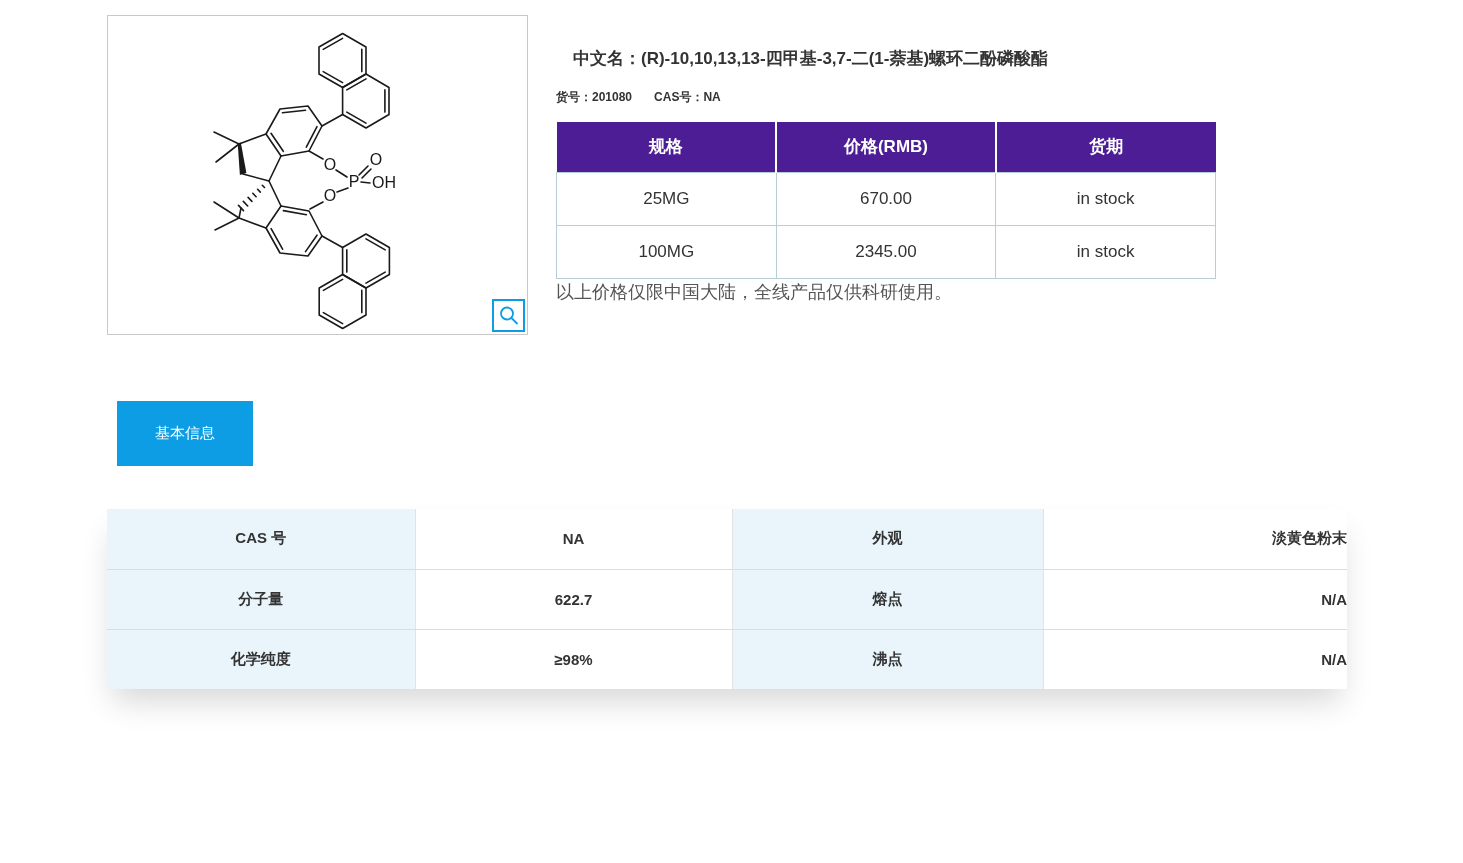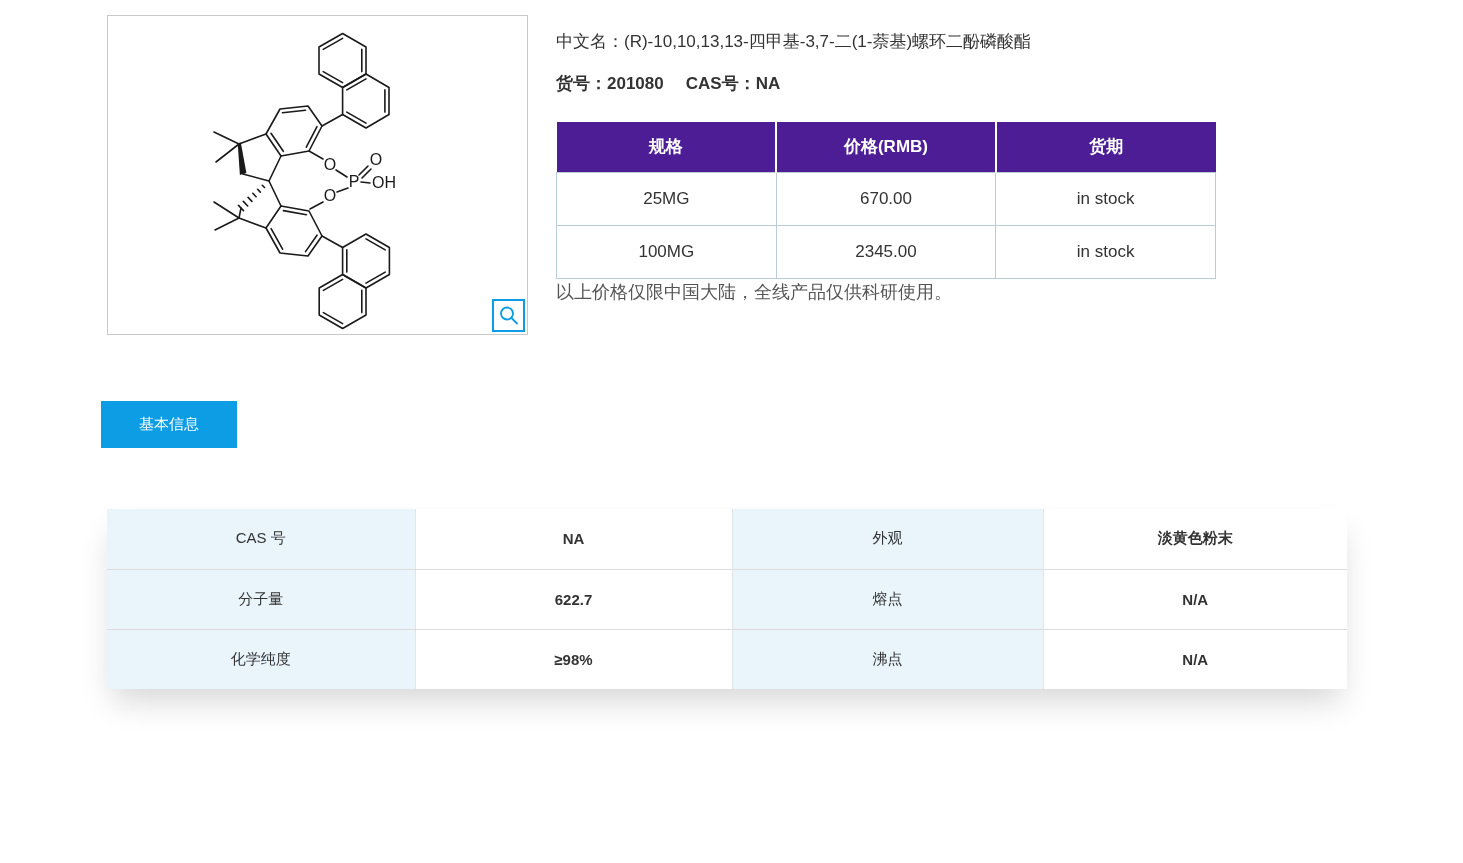--- a/index.html
+++ b/index.html
@@ -17,22 +17,22 @@
   }
   .structure-svg { display:block; }
   .zoom-btn {
     position:absolute; right:2px; bottom:2px; width:33px; height:33px;
     background:#fff; border:2px solid #0d9de4; padding:0; cursor:pointer;
     display:flex; align-items:center; justify-content:center;
   }
 
   
   .title-block { position:absolute; left:556px; top:30px; }
-  .cn-name { margin:0; font-size:17px; font-weight:400; color:#333; }
-  .meta { margin:19px 0 0 0; font-size:17px; font-weight:600; color:#333; }
+  .cn-name { margin:17px; font-size:17px; font-weight:700; color:#333; }
+  .meta { margin:19px 0 0 0; font-size:12px; font-weight:600; color:#333; }
   .meta .spacer { display:inline-block; width:22px; }
 
   
   .price-table {
     position:absolute; left:556px; top:122px; width:660px;
     border-collapse:collapse; font-size:17px; table-layout:fixed;
   }
   .price-table th {
     background:#4c1d95; color:#fff; font-weight:600; height:50px;
     text-align:center; padding:0;
@@ -42,38 +42,38 @@
     height:50px; text-align:center; background:#fff;
     border:1px solid #b9cdd8; padding:16px; color:#333;
   }
   .price-note {
     position:absolute; left:556px; top:280px; margin:0;
     font-size:18px; color:#555;
   }
 
   
   .tab {
-    position:absolute; left:101px; top:401px; width:136px; height:47px;
+    position:absolute; left:117px; top:401px; width:136px; height:65px;
     background:#0d9de4; color:#fff; border:none; font-size:15px;
     font-family:inherit; cursor:pointer; text-align:center;
   }
 
   
   .info-card {
     position:absolute; left:107px; top:509px; width:1240px;
     box-shadow:0 18px 30px -6px rgba(0,0,0,0.16); background:#fff;
   }
   .info-table { width:100%; border-collapse:collapse; font-size:15px; table-layout:fixed; }
   .info-table td {
     height:60px; text-align:center; padding:0;
     border-bottom:1px solid #dcdcdc; border-right:1px solid #e4e4e4;
   }
   .info-table tr:last-child td { border-bottom:none; }
-  .info-table td:last-child { border-right:none; }
-  .info-table .lbl { background:#e9f4fb; font-weight:400; color:#333; }
+  .info-table td:last-child { border-right:none;text-align:right; }
+  .info-table .lbl { background:#e9f4fb; font-weight:700; color:#333; }
   .info-table .val { background:#fff; font-weight:600; color:#333; }
 </style>
 </head>
 <body>
 
 <div class="page">
 
   <div class="image-box">
     <svg class="structure-svg" width="421" height="320" viewBox="0 0 421 320" xmlns="http://www.w3.org/2000/svg">
       <g stroke="#1a1a1a" stroke-width="1.6" fill="none" stroke-linecap="round" stroke-linejoin="round">

